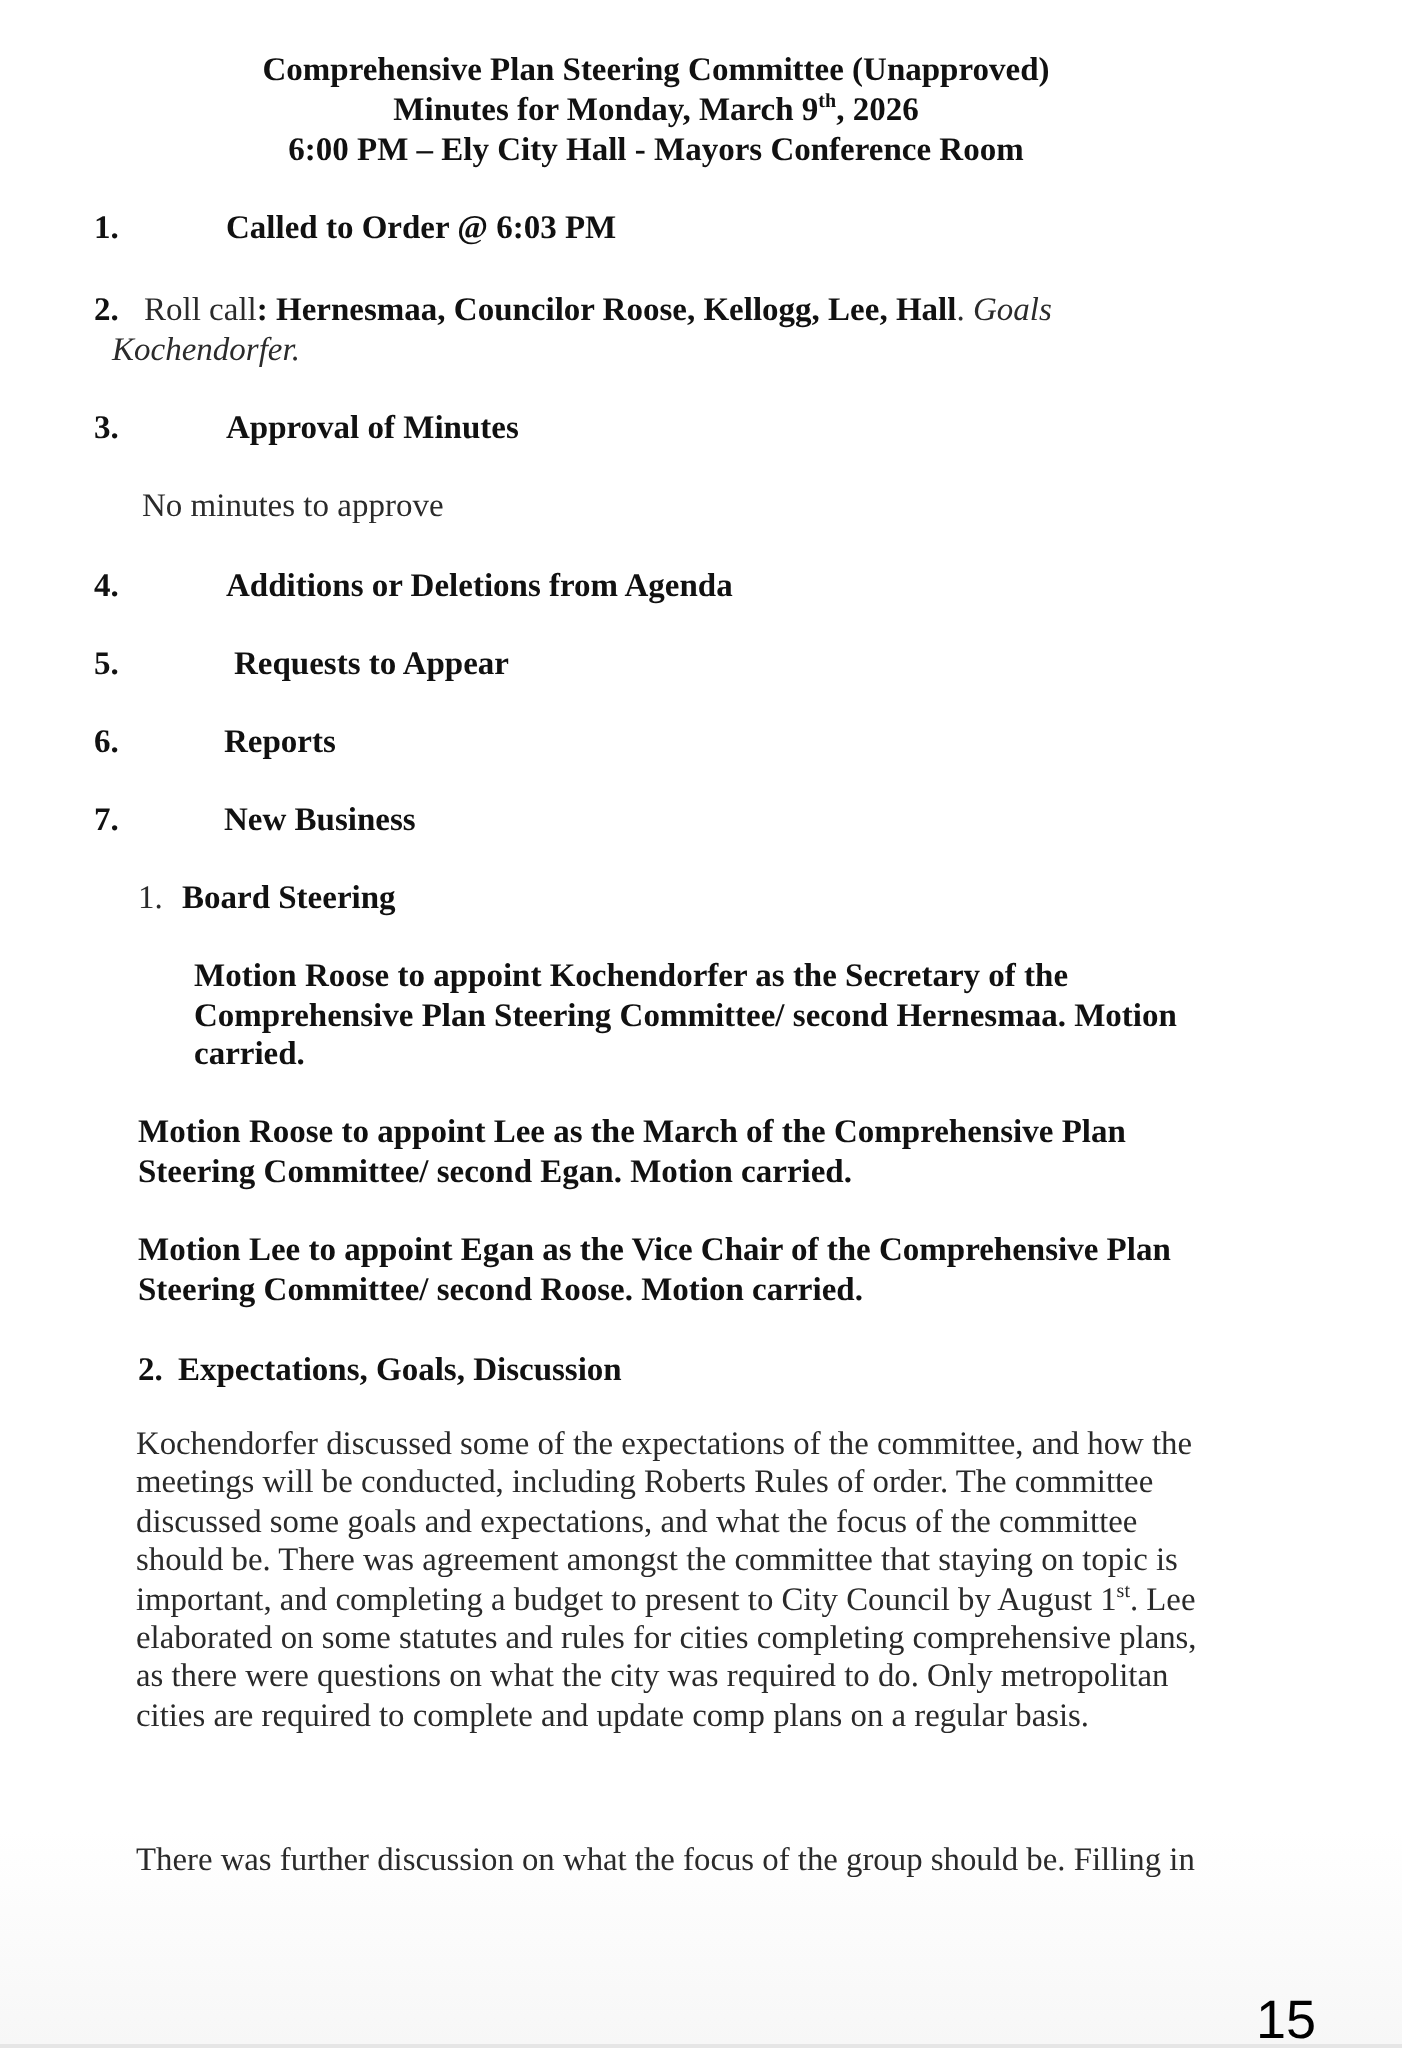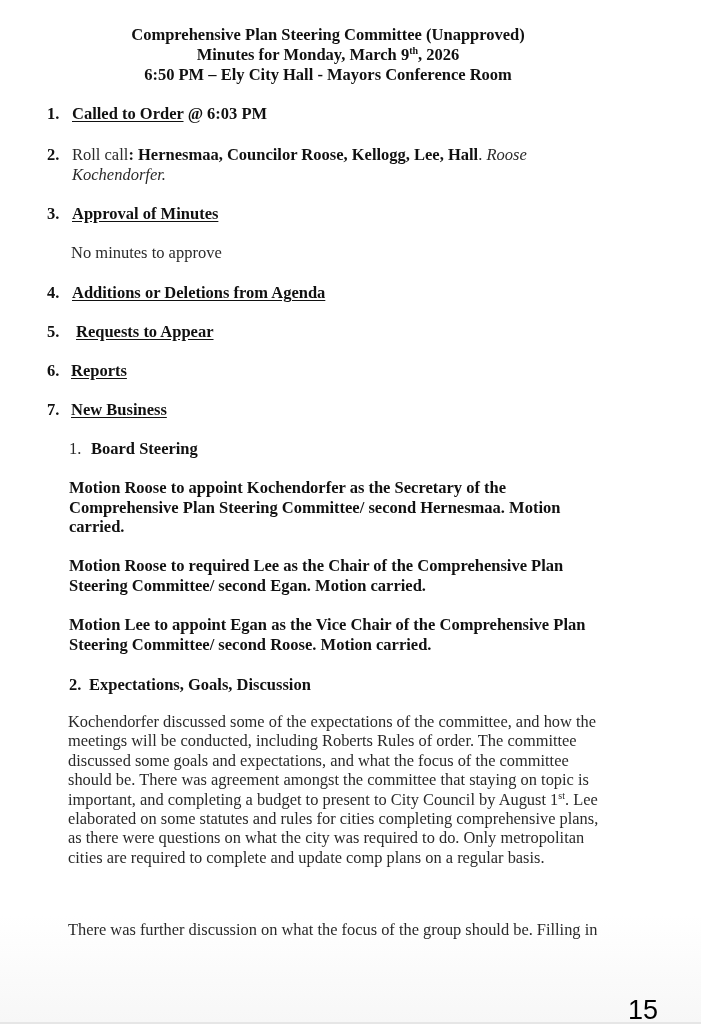--- a/index.html
+++ b/index.html
@@ -50,21 +50,21 @@
       font-weight: bold;
       font-size: 16.5px;
       color: #111;
     }
     .item-text {
       position: absolute;
       font-size: 16.5px;
       color: #111;
       white-space: nowrap;
     }
-    .u { text-decoration: underline; font-weight: bold; text-underline-offset: 2px; }
+    .u { font-weight: bold; text-underline-offset: 2px; margin-left: 41px; }
     .b { font-weight: bold; }
     .i { font-style: italic; }
     .plain { font-weight: normal; color: #2b2b2b; }
     .block {
       position: absolute;
       left: 69px;
       width: 560px;
       font-size: 16.5px;
       line-height: 19.5px;
       color: #111;
@@ -93,36 +93,36 @@
 <body>
 
 <div class="page">
 
   <div class="fade"></div>
   <div class="bottom-line"></div>
 
   <div class="header">
     <div>Comprehensive Plan Steering Committee (Unapproved)</div>
     <div><span>Minutes for Monday, March 9</span><sup>th</sup><span>, 2026</span></div>
-    <div>6:50 PM – Ely City Hall - Mayors Conference Room</div>
+    <div>6:00 PM – Ely City Hall - Mayors Conference Room</div>
   </div>
 
   <div>
     <span class="num" style="left:47px; top:104px;">1.</span>
     <span class="item-text" style="left:72px; top:104px;">
       <span class="u">Called to Order</span><span class="b"> @ 6:03 PM</span>
     </span>
   </div>
 
   <div>
     <span class="num" style="left:47px; top:145px;">2.</span>
     <span class="item-text" style="left:72px; top:145px;">
-      <span class="plain">Roll call</span><span class="b">:</span><span class="b"> Hernesmaa, Councilor Roose, Kellogg, Lee, Hall</span><span class="plain">.</span><span class="i plain"> Roose</span>
+      <span class="plain">Roll call</span><span class="b">:</span><span class="b"> Hernesmaa, Councilor Roose, Kellogg, Lee, Hall</span><span class="plain">.</span><span class="i plain"> Goals</span>
     </span>
-    <span class="item-text i plain" style="left:72px; top:165px;">Kochendorfer.</span>
+    <span class="item-text i plain" style="left:56px; top:165px;">Kochendorfer.</span>
   </div>
 
   <div>
     <span class="num" style="left:47px; top:204px;">3.</span>
     <span class="item-text u" style="left:72px; top:204px;">Approval of Minutes</span>
     <span class="item-text plain" style="left:71px; top:243px;">No minutes to approve</span>
   </div>
 
   <div>
     <span class="num" style="left:47px; top:283px;">4.</span>
@@ -141,28 +141,28 @@
 
   <div>
     <span class="num" style="left:47px; top:400px;">7.</span>
     <span class="item-text u" style="left:71px; top:400px;">New Business</span>
   </div>
 
   <div>
     <span class="item-text plain" style="left:69px; top:439px;">1.</span>
     <span class="item-text b" style="left:91px; top:439px;">Board Steering</span>
 
-    <div class="block motion" style="top:478px;">
+    <div class="block motion" style="top:478px;margin-left:28px;">
       <div>Motion Roose to appoint Kochendorfer as the Secretary of the</div>
       <div>Comprehensive Plan Steering Committee/ second Hernesmaa. Motion</div>
       <div>carried.</div>
     </div>
 
     <div class="block motion" style="top:556px;">
-      <div>Motion Roose to required Lee as the Chair of the Comprehensive Plan</div>
+      <div>Motion Roose to appoint Lee as the March of the Comprehensive Plan</div>
       <div>Steering Committee/ second Egan. Motion carried.</div>
     </div>
 
     <div class="block motion" style="top:615px;">
       <div>Motion Lee to appoint Egan as the Vice Chair of the Comprehensive Plan</div>
       <div>Steering Committee/ second Roose. Motion carried.</div>
     </div>
   </div>
 
   <div>

